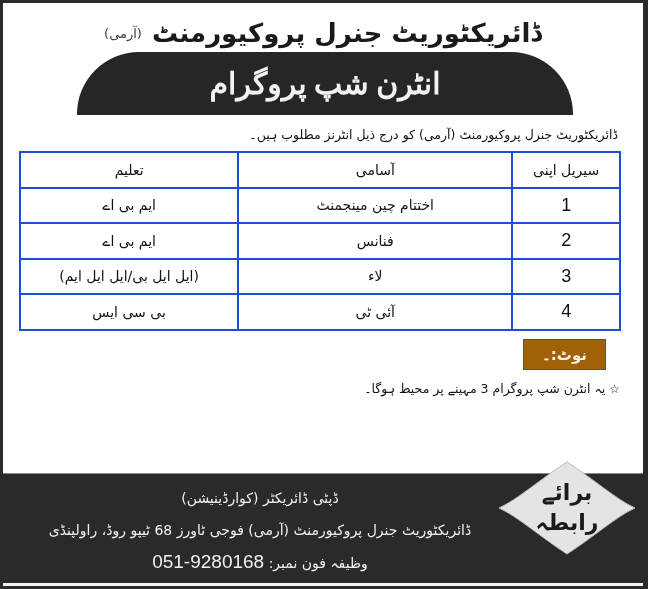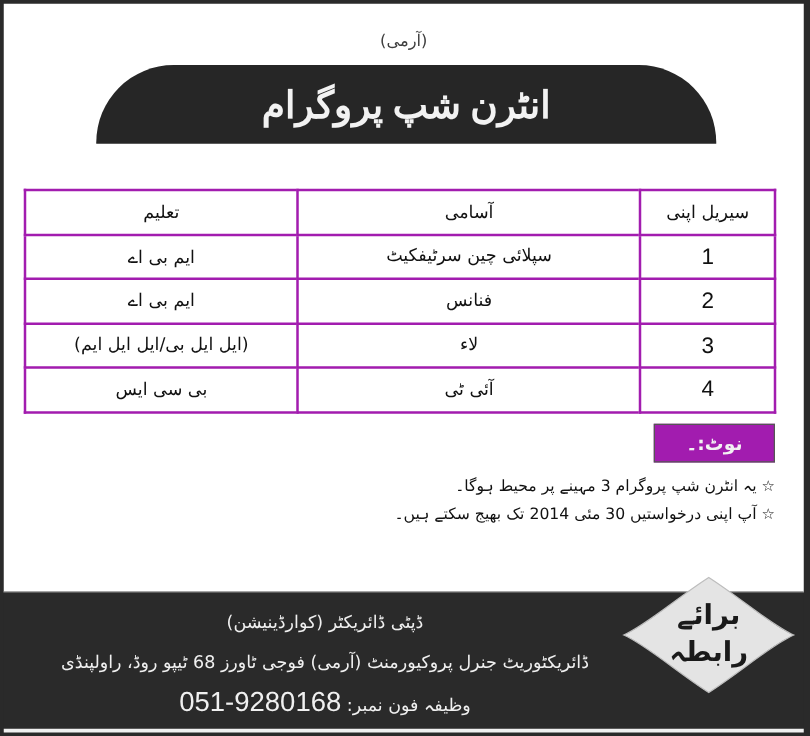--- a/index.html
+++ b/index.html
@@ -43,32 +43,32 @@
     .intro-line {
       position: absolute; right: 25px; top: 124px; width: 560px;
       text-align: right; direction: rtl; font-size: 12.5px; color: #111;
     }
 
     .positions-table {
       position: absolute; left: 16px; top: 148px; width: 602px;
       border-collapse: collapse; direction: rtl;
     }
     .positions-table th, .positions-table td {
-      border: 2px solid #a21caf; text-align: center; height: 35.5px;
+      border: 2px solid #1d4ed8; text-align: center; height: 35.5px;
       font-weight: normal; font-size: 14px; color: #111;
     }
     .positions-table th { font-size: 14px; }
     .col-serial { width: 108px; }
     .col-post { width: 275px; }
     .col-edu { width: 219px; }
     .positions-table td.serial { font-family: "Liberation Sans", sans-serif; font-size: 18px; }
 
     .note-label {
-      position: absolute; left: 520px; top: 336px; width: 97px; height: 31px;
-      background: #a21caf; color: #f2f2f2; font-size: 15px; font-weight: bold;
+      position: absolute; left: 520px; top: 336px; width: 83px; height: 31px;
+      background: #a16207; color: #f2f2f2; font-size: 15px; font-weight: bold;
       display: flex; align-items: center; justify-content: center; direction: rtl;
       border: 1px solid #555;
     }
     .notes-list {
       position: absolute; right: 23px; top: 375px; width: 460px;
       direction: rtl; list-style: none;
     }
     .notes-list li {
       font-size: 12.5px; color: #111; text-align: right; height: 22px; line-height: 22px;
       white-space: nowrap;
@@ -93,50 +93,52 @@
       display: flex; flex-direction: column; align-items: center; justify-content: center;
       direction: rtl; color: #1a1a1a; font-weight: bold; font-size: 22px; line-height: 30px;
     }
 
     .contact-block {
       position: absolute; left: 40px; top: 482px; width: 440px;
       text-align: center; direction: rtl; color: #f0f0f0;
     }
     .contact-line { font-size: 14px; height: 32px; line-height: 32px; white-space: nowrap; }
     .contact-phone-num {
-      font-family: "Liberation Sans", sans-serif; font-size: 22px; direction: ltr; unicode-bidi: embed;
+      font-family: "Liberation Sans", sans-serif; font-size: 19px; direction: ltr; unicode-bidi: embed;
     }
   </style>
 </head>
 <body>
 
 <div class="ad-frame">
   <div class="ad-body">
 
     <div class="org-title">
+      <span class="org-title-main">ڈائریکٹوریٹ جنرل پروکیورمنٹ</span>
       <span class="org-title-sub">(آرمی)</span>
     </div>
 
     <div class="program-banner">
       <span class="program-banner-text">انٹرن شپ پروگرام</span>
     </div>
 
+    <div class="intro-line">ڈائریکٹوریٹ جنرل پروکیورمنٹ (آرمی) کو درج ذیل انٹرنز مطلوب ہیں۔</div>
 
     <table class="positions-table">
       <thead>
         <tr>
           <th class="col-serial">سیریل اپنی</th>
           <th class="col-post">آسامی</th>
           <th class="col-edu">تعلیم</th>
         </tr>
       </thead>
       <tbody>
         <tr>
           <td class="serial">1</td>
-          <td>سپلائی چین سرٹیفکیٹ</td>
+          <td>اختتام چین مینجمنٹ</td>
           <td>ایم بی اے</td>
         </tr>
         <tr>
           <td class="serial">2</td>
           <td>فنانس</td>
           <td>ایم بی اے</td>
         </tr>
         <tr>
           <td class="serial">3</td>
           <td>لاء</td>
@@ -148,23 +150,20 @@
           <td>بی سی ایس</td>
         </tr>
       </tbody>
     </table>
 
     <div class="note-label">نوٹ:۔</div>
 
     <ul class="notes-list">
       <li>
         <span class="star">☆</span><span>یہ انٹرن شپ پروگرام 3 مہینے پر محیط ہوگا۔</span>
-      </li>
-      <li>
-        <span class="star">☆</span><span>آپ اپنی درخواستیں 30 مئی 2014 تک بھیج سکتے ہیں۔</span>
       </li>
     </ul>
   </div>
 
   <div class="ad-footer">
   </div>
 
   <div class="contact-block">
     <div class="contact-line">ڈپٹی ڈائریکٹر (کوارڈینیشن)</div>
     <div class="contact-line">ڈائریکٹوریٹ جنرل پروکیورمنٹ (آرمی) فوجی ٹاورز 68 ٹیپو روڈ، راولپنڈی</div>

